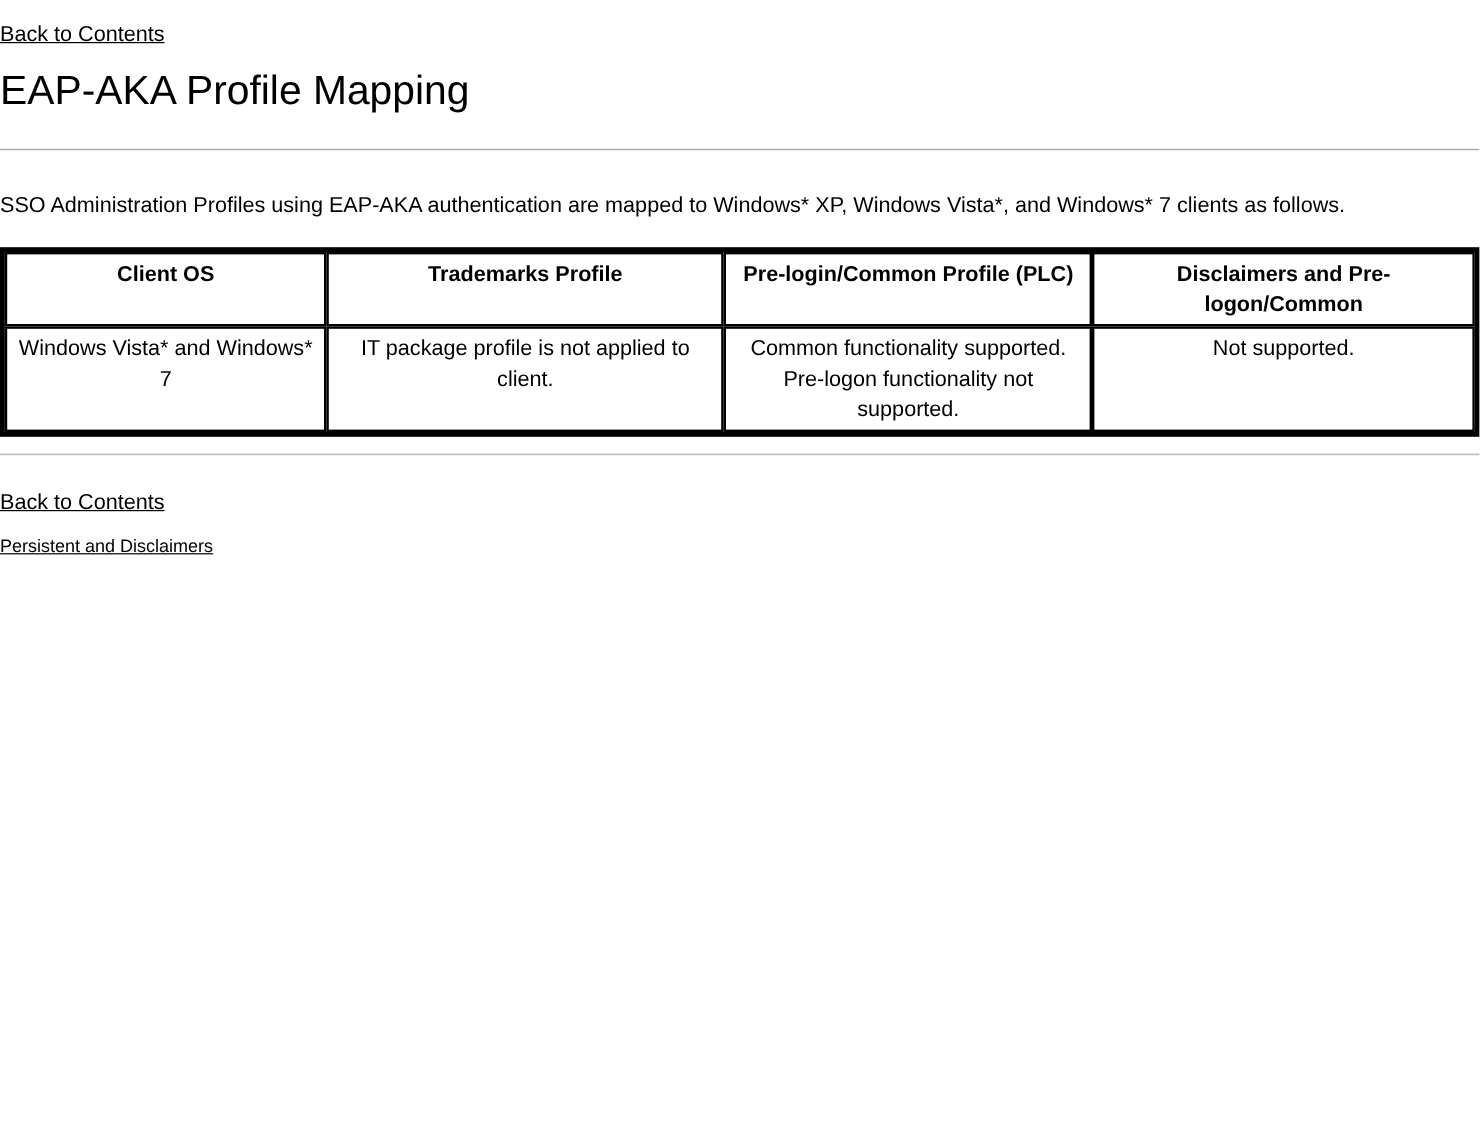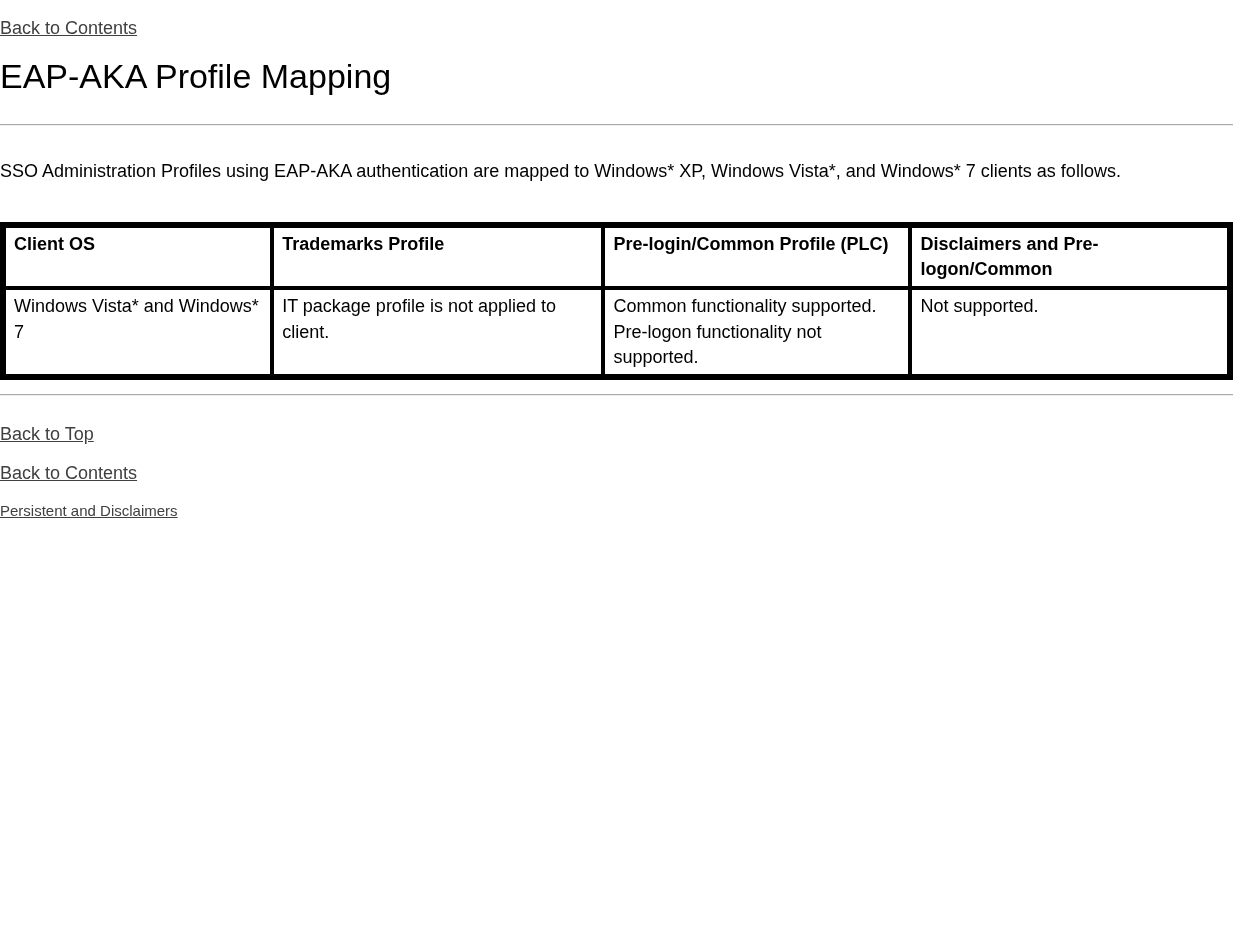--- a/index.html
+++ b/index.html
@@ -4,50 +4,50 @@
   <style>
     body {
       font-family: Verdana, Geneva, sans-serif;
       font-size: 18px;
       margin: 0;
       padding: 0;
       background: #fff;
       color: #000;
     }
     a {
-      color: #404040;
+      color: #000000;
       text-decoration: underline;
     }
     h1 {
       font-size: 34px;
       font-weight: normal;
       margin: 18px 0 28px 0;
     }
     hr {
       border: none;
       border-top: 1px solid #aaa;
       border-bottom: 1px solid #eee;
       margin: 14px 0;
     }
     p.intro {
-      margin: 32px 0 38px 0;
+      margin: 32px 0 22px 0;
       line-height: 1.45;
     }
     table {
       border-collapse: separate;
       border-spacing: 0;
       border: 4px solid #000;
       width: 100%;
       margin-bottom: 10px;
     }
     th, td {
       border: 2px solid #000;
       padding: 4px 8px;
       vertical-align: top;
-      text-align: left;
+      text-align: center;
       font-size: 18px;
       line-height: 1.4;
     }
     th {
       font-weight: bold;
     }
     .footer-links {
       margin-top: 28px;
     }
     .footer-links p {
@@ -87,16 +87,15 @@
       <td class="multiline">Common functionality supported.
 Pre-logon functionality not supported.</td>
       <td>Not supported.</td>
     </tr>
   </tbody>
 </table>
 
 <hr>
 
 <div class="footer-links">
-  <p><a href="#">Back to Top</a></p>
   <p><a href="#">Back to Contents</a></p>
   <p class="small"><a href="#">Persistent and Disclaimers</a></p>
 </div>
 
 </body></html>

